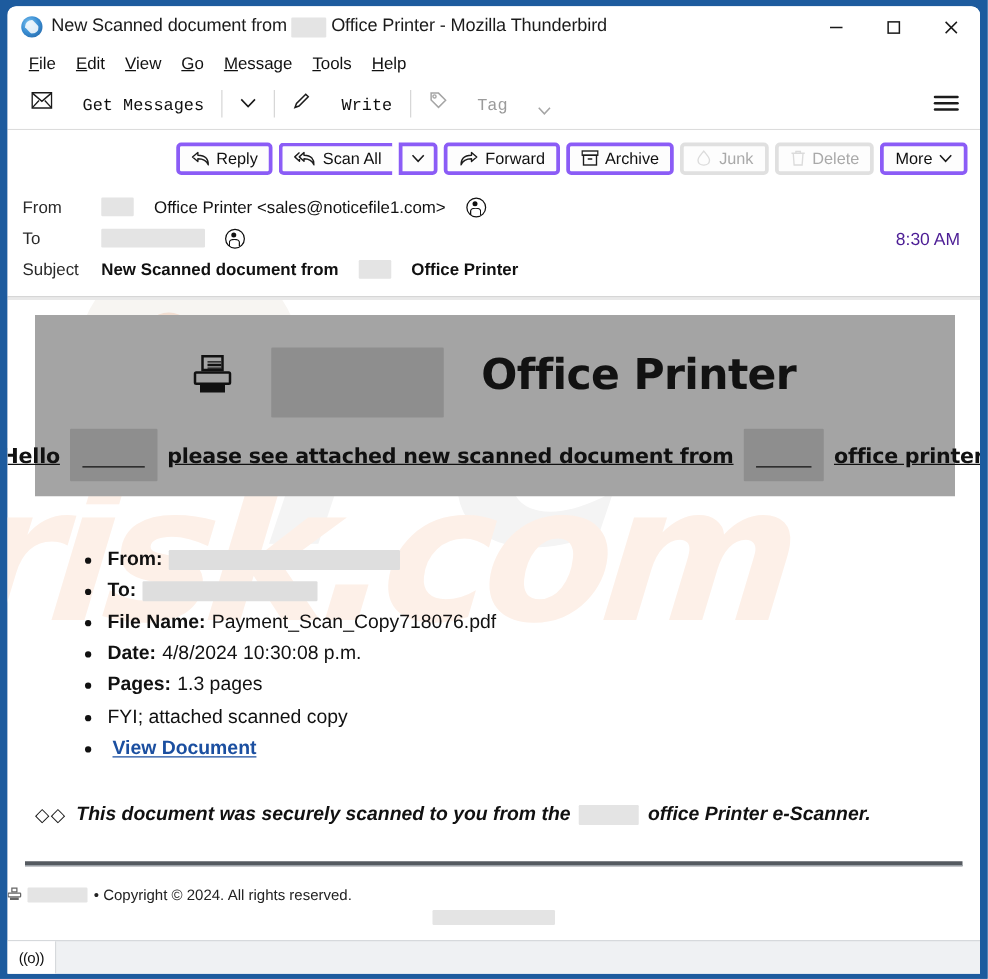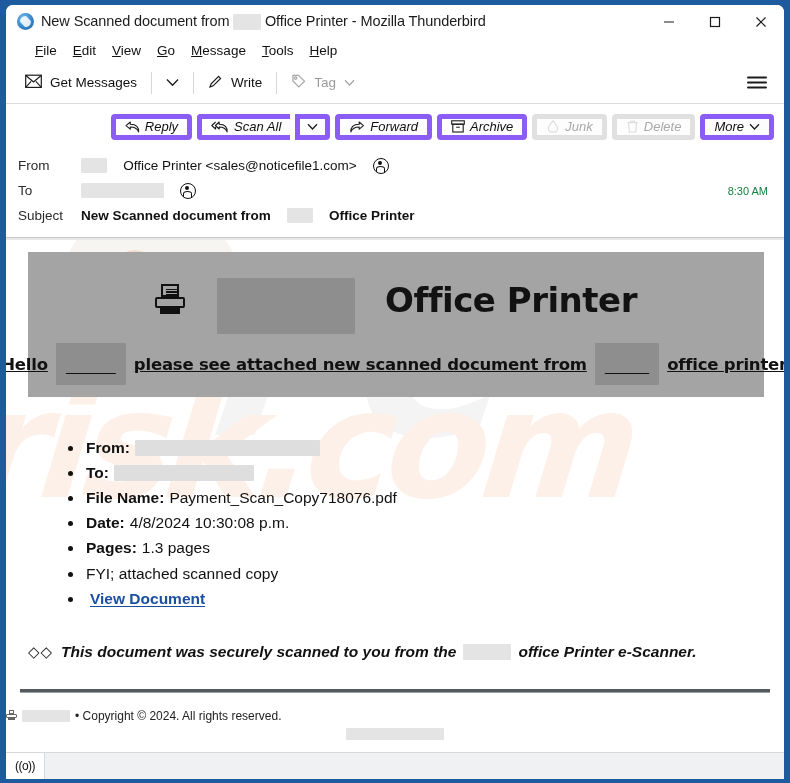--- a/index.html
+++ b/index.html
@@ -92,21 +92,21 @@
     cursor: default;
   }
   .wc svg { display: block; }
 
   
   .menubar {
     height: 24px;
     min-height: 24px;
     display: flex;
     align-items: center;
-    padding-left: 22px;
+    padding-left: 10px;
     background: #ffffff;
     gap: 2px;
   }
   .menuitem {
     font-size: 13.5px;
     color: #111111;
     padding: 2px 7px;
     border-radius: 3px;
     white-space: nowrap;
   }
@@ -117,27 +117,28 @@
     height: 41px;
     min-height: 41px;
     display: flex;
     align-items: center;
     padding: 0 8px 0 10px;
     background: #ffffff;
     position: relative;
   }
   .tbbtn {
     display: flex;
-    align-items: center;
-    gap: 8px;
+    align-items: flex-end;
+    gap: 24px;
     font-size: 13.5px;
     color: #101010;
     padding: 5px 9px;
     border-radius: 4px;
     white-space: nowrap;
+    font-family: Liberation Mono, monospace;
   }
   .tbbtn.muted { color: #9b9b9b; }
   .tbsep {
     width: 1px;
     height: 22px;
     background: #d7d7d7;
     margin: 0 5px;
   }
   .hamburger {
     position: absolute;
@@ -169,28 +170,27 @@
     padding: 4px 10px 5px 0;
     background: #ffffff;
     gap: 5px;
   }
   .abtn {
     display: flex;
     align-items: center;
     gap: 5px;
     font-size: 13px;
     color: #0f0f0f;
-    border: 5px solid #8b5cf6;
+    border: 3px solid #8b5cf6;
     background: #fdfdfd;
     border-radius: 4px;
     padding: 4px 9px;
     height: 26px;
     box-sizing: border-box;
     white-space: nowrap;
-    font-style: italic;
   }
   .abtn.disabled { color: #a9a9a9; border-color: #e0e0e0; background: #fdfdfd; }
   .abtn.disabled svg { opacity: .45; }
   .abtn.joined-left  { border-radius: 4px 0 0 4px; border-right: none; }
   .abtn.joined-right { border-radius: 0 4px 4px 0; padding: 4px 7px; }
   .abtn svg { display: block; }
 
   
   .msgheader {
     background: #ffffff;
@@ -212,22 +212,22 @@
   }
   .hvalue {
     display: flex;
     align-items: center;
     gap: 16px;
     font-size: 13.5px;
     flex: 1 1 auto;
   }
   .hvalue.bold { font-weight: bold; }
   .time {
-    font-size: 11px;
-    color: #15803d;
+    font-size: 14px;
+    color: #4c1d95;
     margin-left: auto;
     padding-right: 4px;
   }
   .contact-ico {
     display: inline-block;
     width: 14px; height: 14px;
     border: 1.4px solid #111;
     border-radius: 50%;
     position: relative;
     flex: 0 0 auto;

